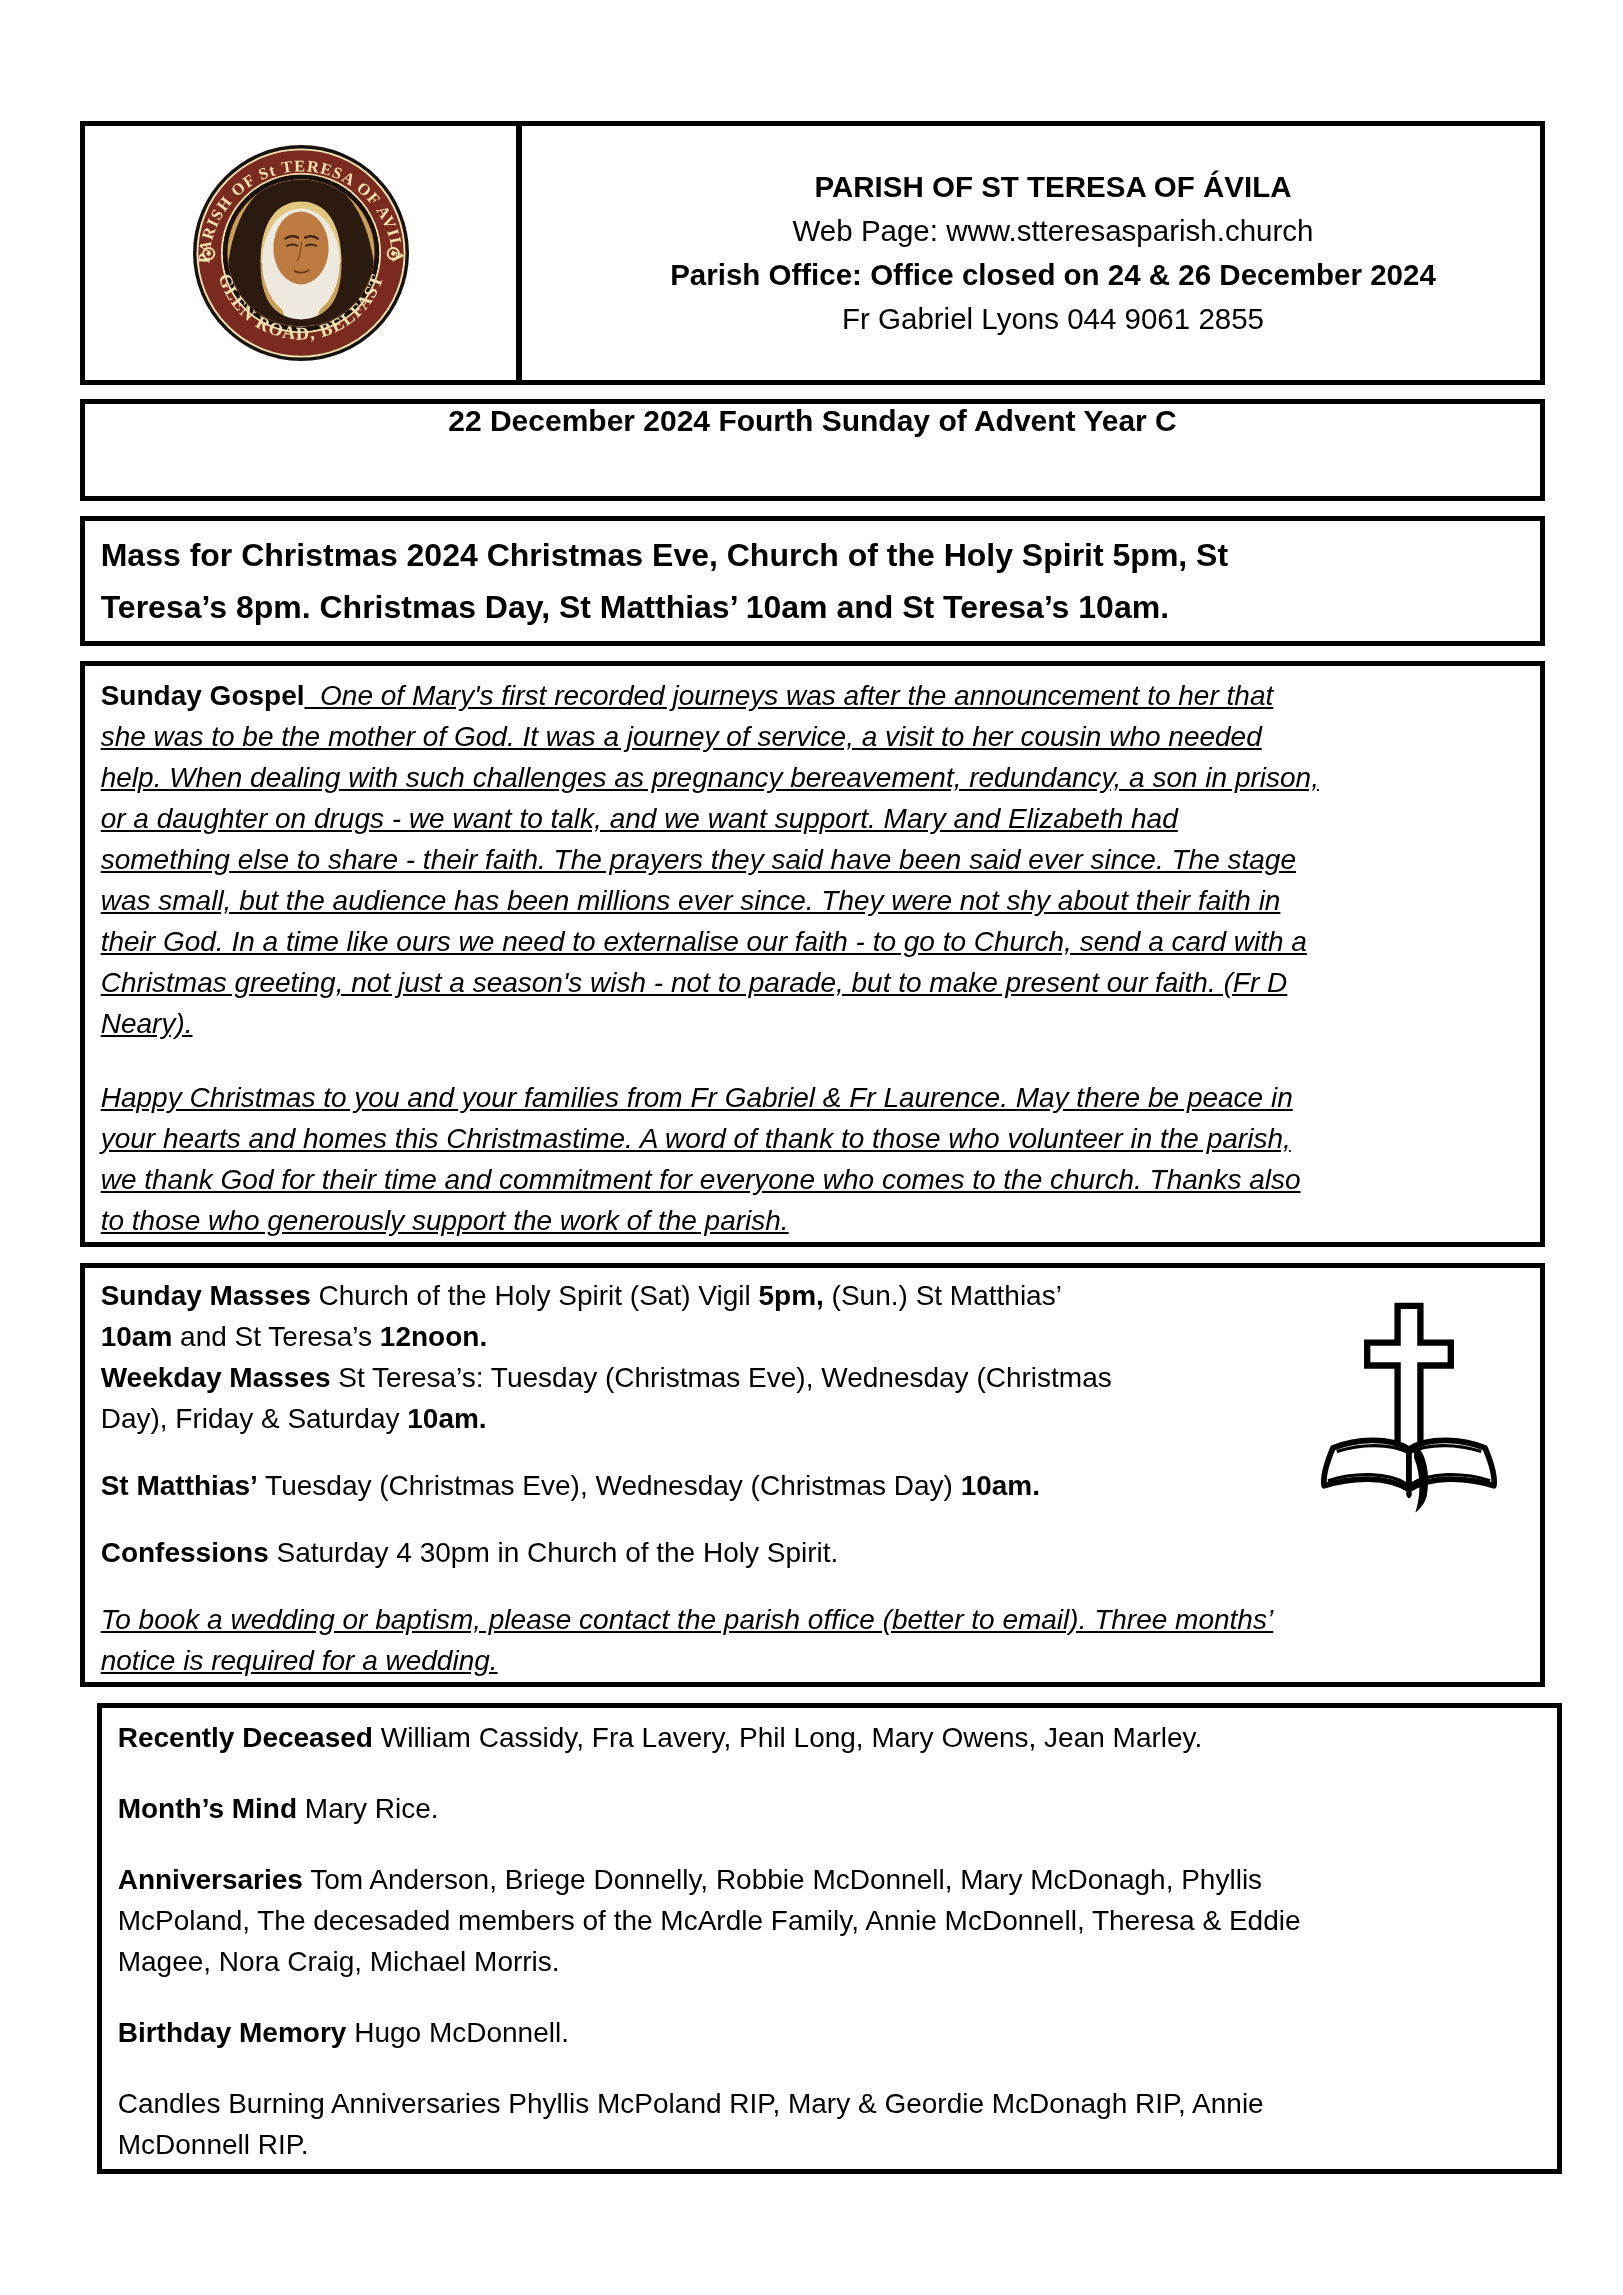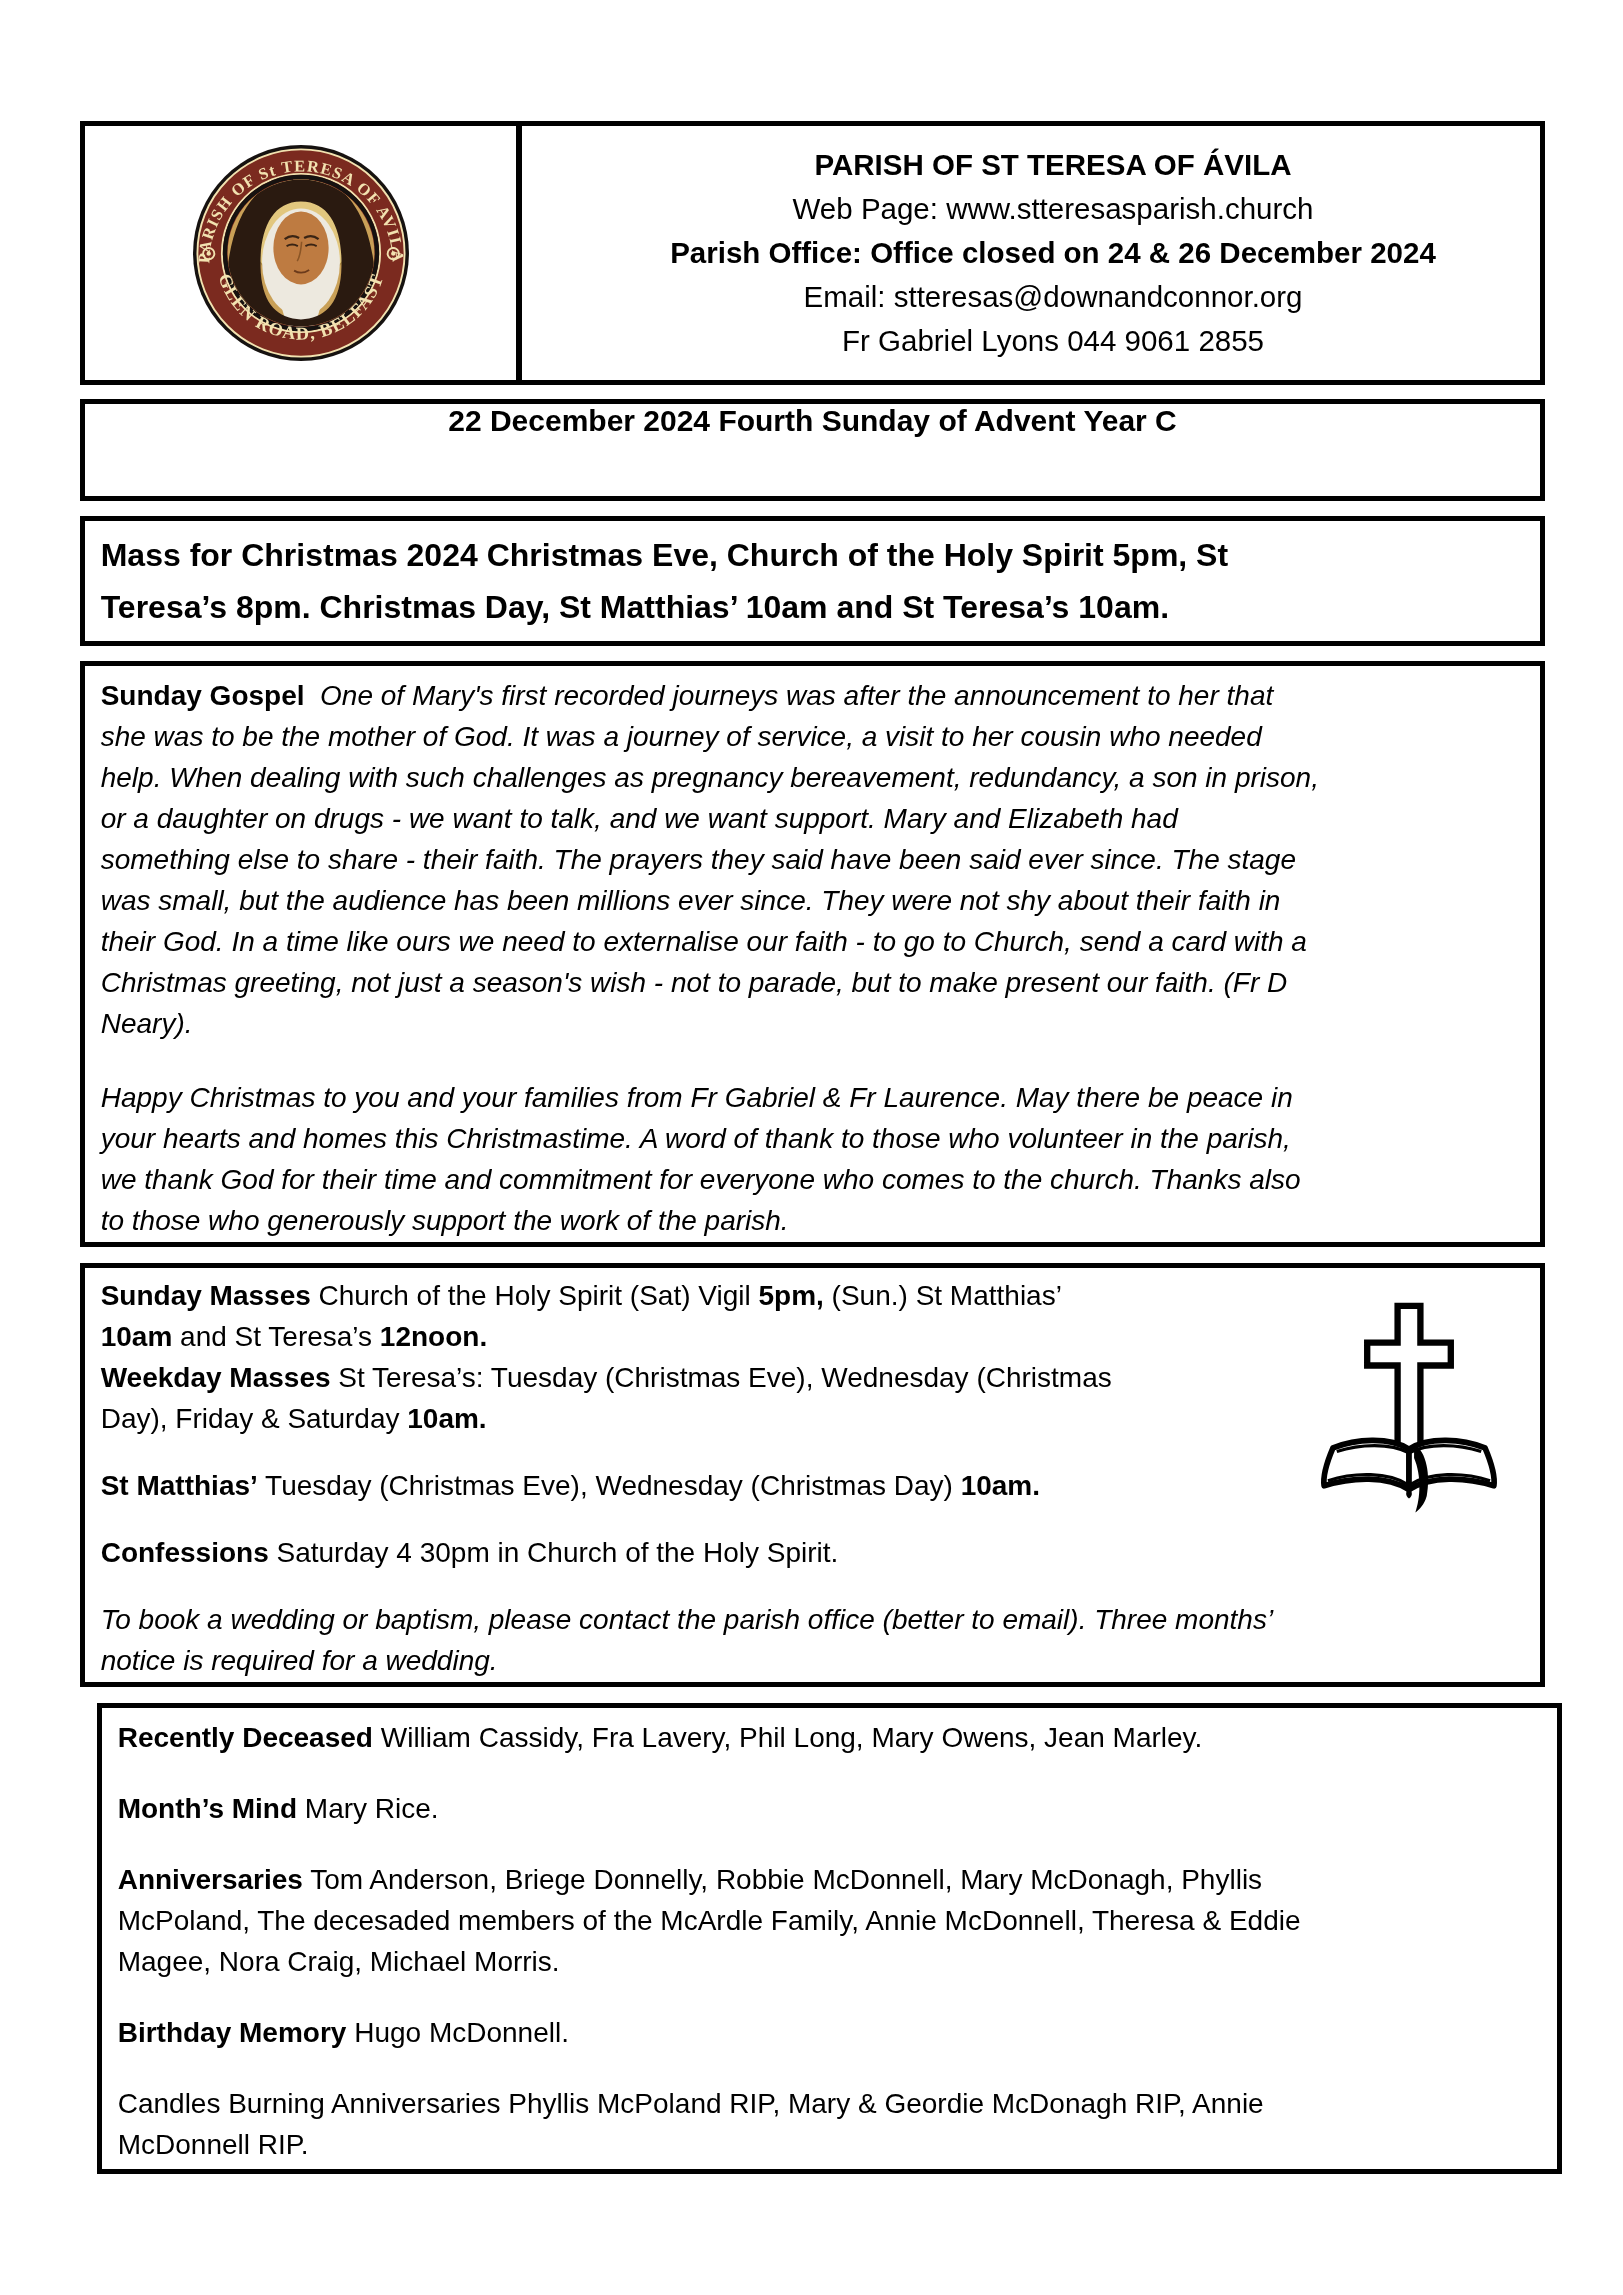--- a/index.html
+++ b/index.html
@@ -12,21 +12,21 @@
     overflow:hidden;
   }
   .box{
     position:absolute;
     left:80px;width:1465px;
     border:5.9px solid #000;
     background:#fff;
     box-sizing:border-box;
   }
   .b{font-weight:bold;}
-  .i{font-style:italic;}
+  .i{font-style:italic;text-decoration:underline;}
   .tl{white-space:pre;}
 
   
   .header-box{top:121px;height:264px;display:flex;}
   .header-left{
     width:437px;flex:0 0 437px;
     border-right:6.5px solid #000;
     display:flex;align-items:center;justify-content:center;
     box-sizing:border-box;
   }
@@ -114,21 +114,20 @@
           <circle cx="33" cy="181" r="3.5" fill="#F2E2B0" stroke="none"></circle>
           <circle cx="327" cy="181" r="9" fill="none" stroke-width="3"></circle>
           <circle cx="327" cy="181" r="3.5" fill="#F2E2B0" stroke="none"></circle>
         </g>
       </svg>
     </div>
     <div class="header-right">
         <div class="tl"><span class="b">PARISH OF ST TERESA OF ÁVILA</span></div>
         <div class="tl"><span>Web Page: www.stteresasparish.church</span></div>
         <div class="tl"><span class="b">Parish Office: Office closed on 24 &amp; 26 December 2024</span></div>
-        <div class="tl"><span>Email: stteresas@downandconnor.org</span></div>
         <div class="tl"><span>Fr Gabriel Lyons 044 9061 2855</span></div>
       </div>
   </div>
 
   <div class="box date-box">
     <span>22 December 2024 Fourth Sunday of Advent Year C</span>
   </div>
 
   <div class="box xmas-box">
       <div class="tl"><span class="b">Mass for Christmas 2024 Christmas Eve, Church of the Holy Spirit 5pm, St</span></div>

